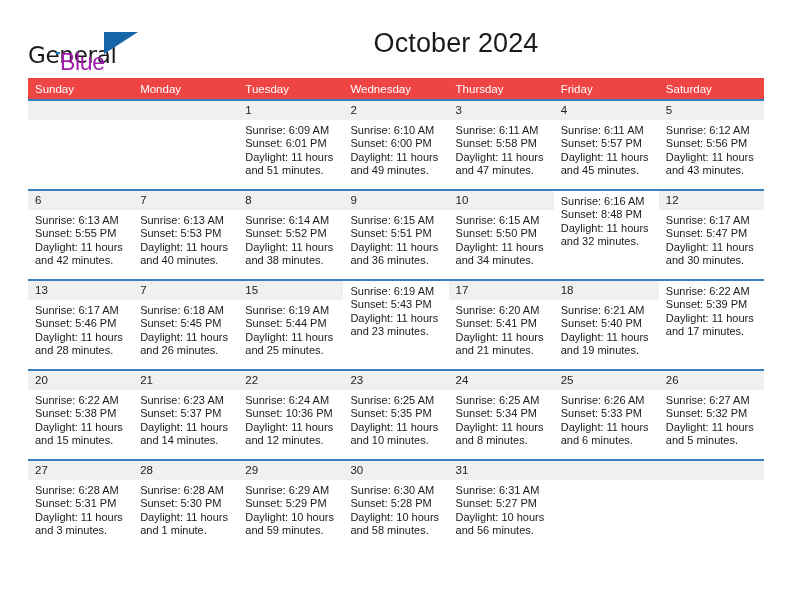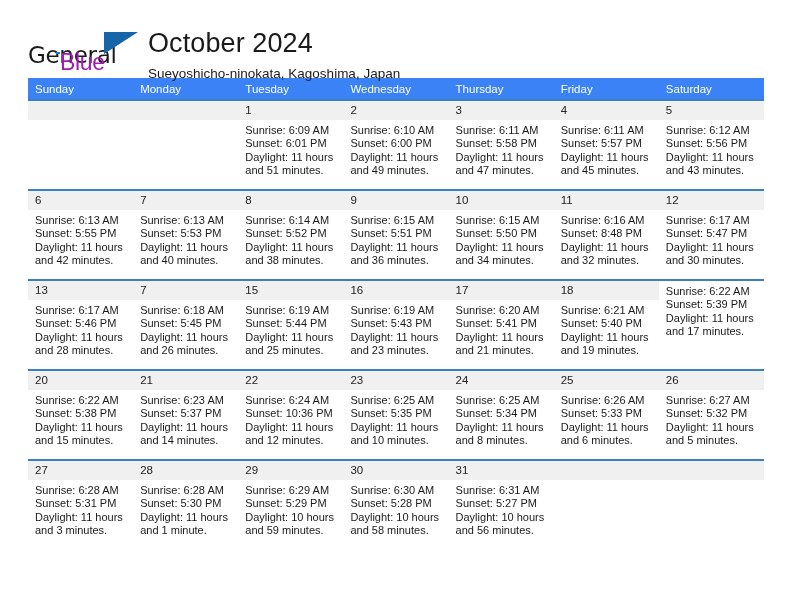--- a/index.html
+++ b/index.html
@@ -61,21 +61,21 @@
   }
   .logo-underline {
     position: absolute;
     left: 28px;
     top: 26px;
     width: 4px;
     height: 2px;
     background: #1a7fc4;
   }
   .title-block {
-    text-align: left;
+    text-align: center;
     flex: 1 1 auto;
     padding-top: 0px;
   }
   .cal-title {
     font-size: 27px;
     font-weight: normal;
     color: #1a1a1a;
     line-height: 34px;
     letter-spacing: 0.1px;
   }
@@ -85,21 +85,21 @@
     line-height: 22px;
     padding-top: 3px;
   }
 
   
   .calendar {
     width: 736px;
   }
   .weekday-row {
     display: flex;
-    background: #3b82f6;
+    background: #ef4444;
   }
   .weekday {
     flex: 1 1 0;
     color: #ffffff;
     font-size: 11.5px;
     line-height: 21px;
     padding: 1px 0 2px 7px;
     height: 21px;
   }
   .week {
@@ -138,21 +138,20 @@
 
   <div class="header">
     <div class="logo">
       <span class="logo-general">General</span>
       <span class="logo-triangle"></span>
       <span class="logo-underline"></span>
       <span class="logo-blue">Blue</span>
     </div>
     <div class="title-block">
       <div class="cal-title">October 2024</div>
-      <div class="cal-subtitle">Sueyoshicho-ninokata, Kagoshima, Japan</div>
     </div>
   </div>
 
   <div class="calendar">
     <div class="weekday-row">
       <div class="weekday">Sunday</div>
       <div class="weekday">Monday</div>
       <div class="weekday">Tuesday</div>
       <div class="weekday">Wednesday</div>
       <div class="weekday">Thursday</div>
@@ -253,21 +252,20 @@
           <div class="day">
             <div class="day-num-band">10</div>
             <div class="day-info">
               <div>Sunrise: 6:15 AM</div>
               <div>Sunset: 5:50 PM</div>
               <div>Daylight: 11 hours</div>
               <div>and 34 minutes.</div>
             </div>
           </div>
           <div class="day">
-            <div class="day-num-band">11</div>
             <div class="day-info">
               <div>Sunrise: 6:16 AM</div>
               <div>Sunset: 8:48 PM</div>
               <div>Daylight: 11 hours</div>
               <div>and 32 minutes.</div>
             </div>
           </div>
           <div class="day">
             <div class="day-num-band">12</div>
             <div class="day-info">
@@ -300,21 +298,20 @@
           <div class="day">
             <div class="day-num-band">15</div>
             <div class="day-info">
               <div>Sunrise: 6:19 AM</div>
               <div>Sunset: 5:44 PM</div>
               <div>Daylight: 11 hours</div>
               <div>and 25 minutes.</div>
             </div>
           </div>
           <div class="day">
-            <div class="day-num-band">16</div>
             <div class="day-info">
               <div>Sunrise: 6:19 AM</div>
               <div>Sunset: 5:43 PM</div>
               <div>Daylight: 11 hours</div>
               <div>and 23 minutes.</div>
             </div>
           </div>
           <div class="day">
             <div class="day-num-band">17</div>
             <div class="day-info">

